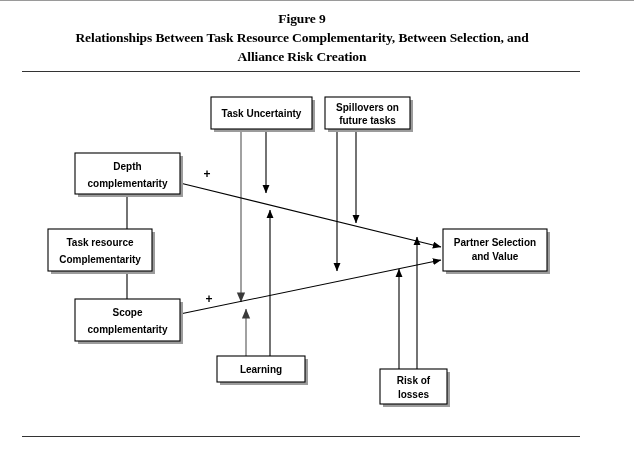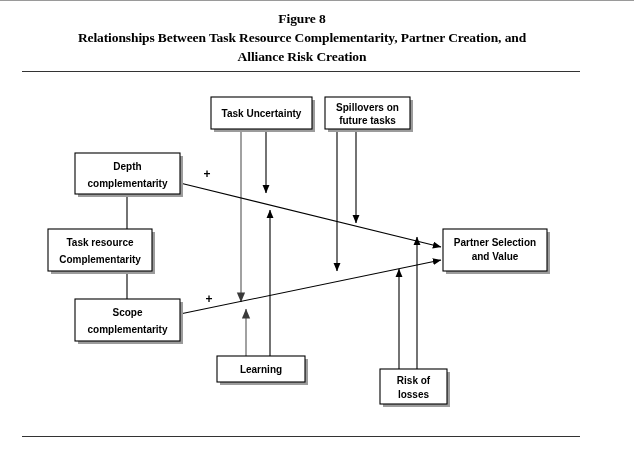--- a/index.html
+++ b/index.html
@@ -87,22 +87,22 @@
     stroke-width: 1.1;
     fill: none;
   }
 </style>
 </head>
 <body>
 
 <div class="page">
 
   <div class="title-block">
-    <div>Figure 8</div>
-    <div>Relationships Between Task Resource Complementarity, Partner Creation, and</div>
+    <div>Figure 9</div>
+    <div>Relationships Between Task Resource Complementarity, Between Selection, and</div>
     <div>Alliance Risk Creation</div>
   </div>
 
   <div class="rule rule-top"></div>
   <div class="rule rule-bottom"></div>
 
   <svg class="diagram" viewBox="0 0 634 465">
     <defs>
       <marker id="arrowBlack" markerWidth="9" markerHeight="9" refX="7.4" refY="3.2" orient="auto" markerUnits="strokeWidth">
         <path d="M0,0 L7.6,3.2 L0,6.4 z" fill="#000000"></path>

